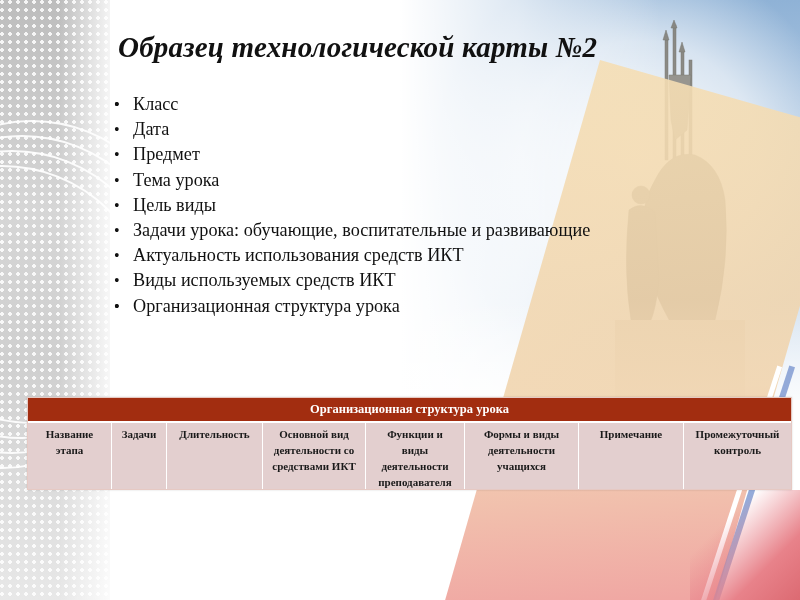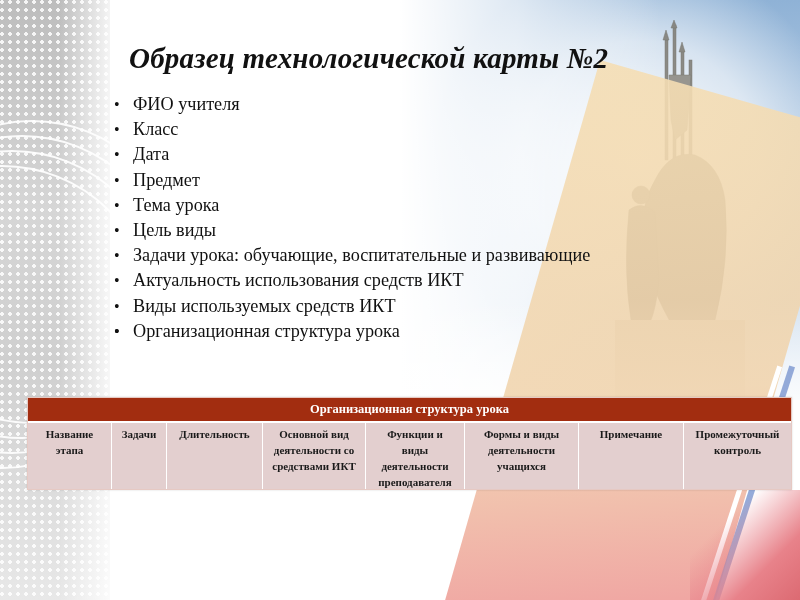--- a/index.html
+++ b/index.html
@@ -48,21 +48,21 @@
     .stripe-white {
       position: absolute; right: 58px; top: 360px; width: 5px; height: 260px;
       background: #ffffff; transform: rotate(18deg);
     }
     .bottom-right-red {
       position: absolute; right: 0; bottom: 0; width: 110px; height: 110px;
       background: linear-gradient(135deg, rgba(255,255,255,0) 30%, #e8828a 70%, #dc6a72 100%);
     }
 
     .title {
-      position: absolute; left: 114px; top: 27px; margin: 15px;
+      position: absolute; left: 114px; top: 27px; margin: 4px;
       font-family: "Liberation Serif", serif; font-style: italic; font-weight: bold;
       font-size: 29px; color: #111111; letter-spacing: 0.2px;
     }
     .bullets {
       position: absolute; left: 112px; top: 92px; margin: 0; padding: 0; list-style: none;
     }
     .bullets li {
       position: relative; padding-left: 21px; font-size: 18.2px; line-height: 25.2px; color: #111111;
       white-space: nowrap;
     }
@@ -119,21 +119,21 @@
 <div class="sky-fade-bottom"></div>
 
 <div class="ribbon"></div>
 <div class="stripe-white"></div>
 <div class="stripe-blue"></div>
 <div class="bottom-right-red"></div>
 
 <h1 class="title">Образец технологической карты №2</h1>
 
 <ul class="bullets">
-  <li><span class="dot">•</span><span>ФИО учителя</span></li>
+  <li><span class="dot">•</span></li>
   <li><span class="dot">•</span><span>Класс</span></li>
   <li><span class="dot">•</span><span>Дата</span></li>
   <li><span class="dot">•</span><span>Предмет</span></li>
   <li><span class="dot">•</span><span>Тема урока</span></li>
   <li><span class="dot">•</span><span>Цель виды</span></li>
   <li><span class="dot">•</span><span>Задачи урока: обучающие, воспитательные и развивающие</span></li>
   <li><span class="dot">•</span><span>Актуальность использования средств ИКТ</span></li>
   <li><span class="dot">•</span><span>Виды используемых средств ИКТ</span></li>
   <li><span class="dot">•</span></li>
   <li><span class="dot">•</span><span>Организационная структура урока</span></li>

